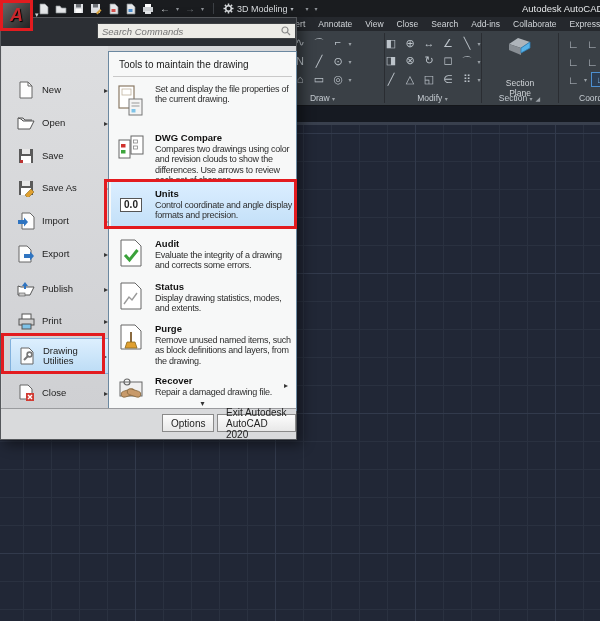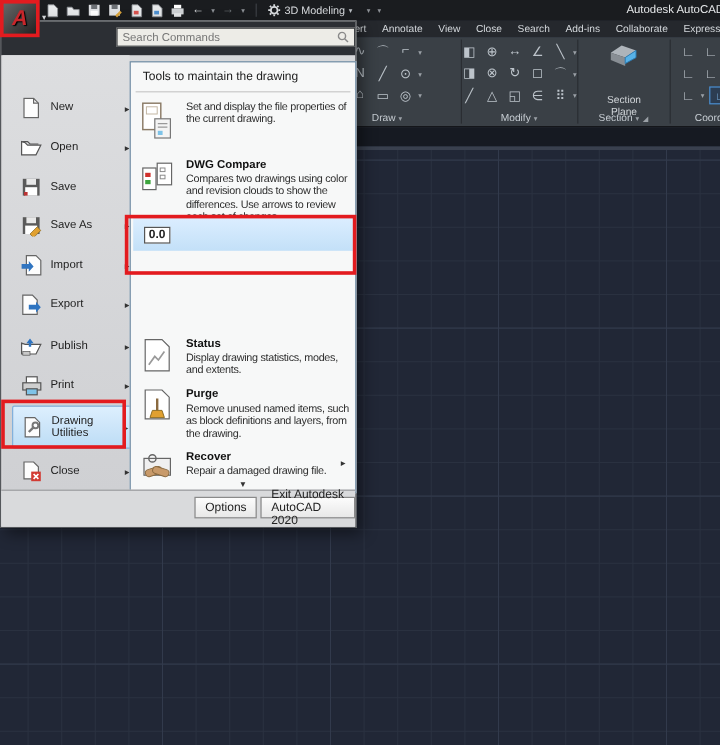--- a/index.html
+++ b/index.html
@@ -48,21 +48,21 @@
       linear-gradient(90deg,#2a3140 1px,transparent 1px);
     background-size:140px 140px,140px 140px,28px 28px,28px 28px;
     background-position:-5px 8px,-5px 8px,-5px 8px,-5px 8px;}
   .axis-y{position:absolute;left:247px;top:125px;width:1px;height:428px;background:#2d6e33;}
   .axis-x{position:absolute;left:246px;top:601px;width:354px;height:1px;background:#4e282c;}
   .ucs{position:absolute;left:228px;top:545px;}
   
   .appmenu{position:absolute;left:0;top:17px;width:297px;height:423px;background:#d7d8da;border:1px solid #54575b;box-sizing:border-box;box-shadow:5px 5px 12px rgba(0,0,0,.45);z-index:30;}
   .menu-top{position:absolute;left:0;top:0;width:295px;height:28px;background:#2c2f34;}
   .searchbox{position:absolute;left:96px;top:5px;width:199px;height:16px;background:#edece7;border:1px solid #3e4144;box-sizing:border-box;display:flex;align-items:center;}
-  .searchbox input{flex:1;border:none;background:transparent;font-family:"Liberation Sans",sans-serif;font-size:9.5px;color:#555;padding:0 4px;outline:none;min-width:0;}
+  .searchbox input{flex:1;border:none;background:transparent;font-family:"Liberation Sans",sans-serif;font-size:9.5px;font-style:italic;color:#555;padding:0 4px;outline:none;min-width:0;}
   .mag{padding-right:4px;display:flex;}
   .docbtns{position:absolute;left:66px;top:33px;display:flex;gap:2px;}
   .docbtn{width:16px;height:14px;border:1px solid #96989b;background:linear-gradient(#f2f2f2,#dcdddf);display:flex;align-items:center;justify-content:center;}
   
   .sidebar{position:absolute;left:1px;top:28px;width:106px;height:364px;background:linear-gradient(#dddee0,#cfd0d3);}
   .sb-item{position:absolute;left:8px;width:101px;height:30px;display:flex;align-items:center;gap:5px;padding-left:5px;box-sizing:border-box;cursor:default;}
   .sb-icon{width:22px;display:flex;justify-content:center;flex-shrink:0;}
   .sb-label{flex:1;font-size:9.5px;color:#222;line-height:1.05;}
   .sb-arrow{font-size:8px;color:#333;padding-right:3px;}
   .sb-item.selected{background:linear-gradient(#ddeffe,#bcdcf5);border:1px solid #81b1dd;border-radius:2px;height:36px;}
@@ -494,22 +494,38 @@
       <span class="mi-text">
         <div class="mi-title">DWG Compare</div>
         <div class="mi-desc">Compares two drawings using color and revision clouds to show the differences. Use arrows to review each set of changes.</div>
       </span>
     </div>
 
     <div class="mi hl" style="top:129px;">
       <span class="mi-icon" style="align-items:center;">
         <span class="units-box">0.0</span>
       </span>
-    </div>
-
+      <span class="mi-text">
+        <div class="mi-title">Units</div>
+        <div class="mi-desc">Control coordinate and angle display formats and precision.</div>
+      </span>
+    </div>
+
+    <div class="mi" style="top:186px;">
+      <span class="mi-icon">
+        <svg width="24" height="30">
+            <path d="M2 1h14l6 6v20H2z" fill="#fff" stroke="#666" stroke-width="1"></path>
+            <path d="M6 16l4.5 5 8-10" fill="none" stroke="#3aa23a" stroke-width="3"></path>
+          </svg>
+        </span>
+      <span class="mi-text">
+        <div class="mi-title">Audit</div>
+        <div class="mi-desc">Evaluate the integrity of a drawing and corrects some errors.</div>
+      </span>
+    </div>
 
     <div class="mi" style="top:229px;">
       <span class="mi-icon">
         <svg width="24" height="30">
             <path d="M2 1h14l6 6v20H2z" fill="#fff" stroke="#666" stroke-width="1"></path>
             <polyline points="5,22 10,15 13,18 18,11" fill="none" stroke="#9a9a9a" stroke-width="1.4"></polyline>
           </svg>
         </span>
       <span class="mi-text">
         <div class="mi-title">Status</div>

